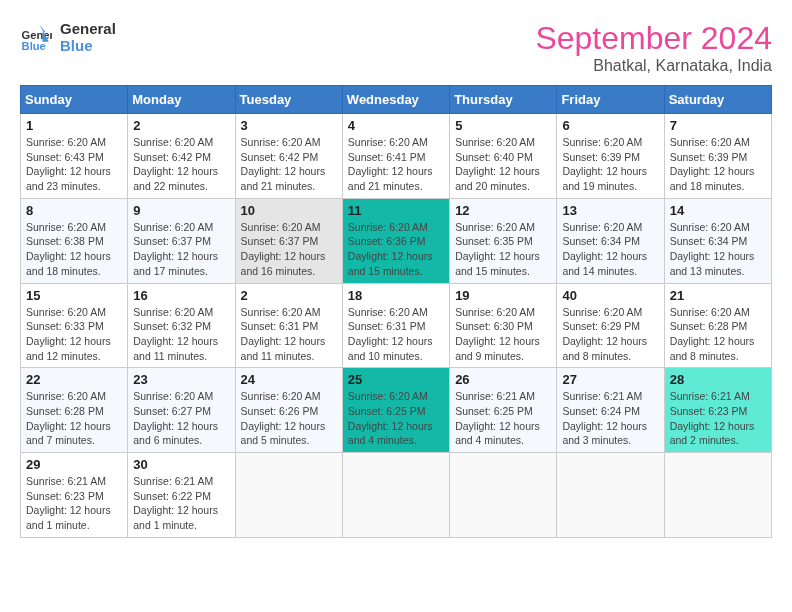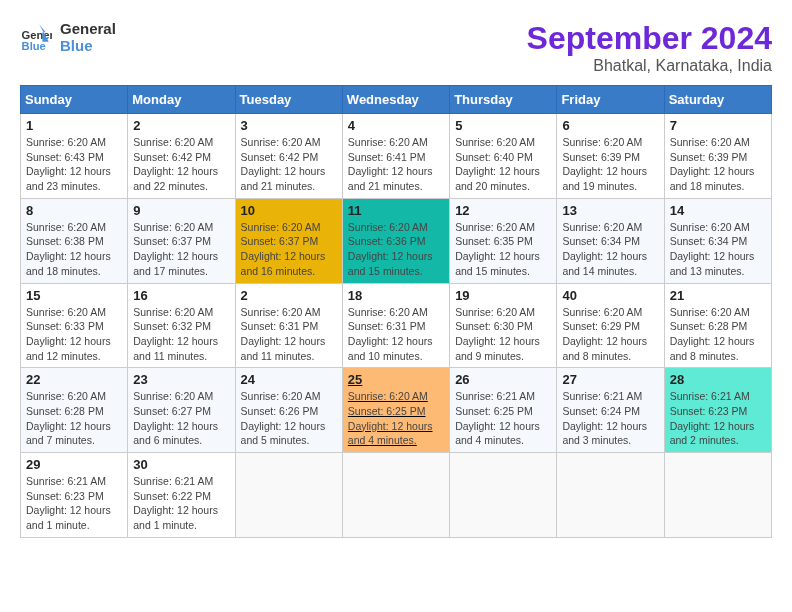--- a/index.html
+++ b/index.html
@@ -23,22 +23,22 @@
     }
     .logo-icon {
       width: 32px;
       height: 32px;
     }
     .title-block {
       text-align: right;
     }
     .month-title {
       font-size: 32px;
-      font-weight: bold;
-      color: #6d28d9;
+      font-weight: normal;
+      color: #ec4899;
     }
     .location-title {
       font-size: 16px;
       color: #555;
     }
     .calendar {
       width: 100%;
       border-collapse: collapse;
       font-size: 11px;
     }
@@ -180,21 +180,21 @@
         </div>
       </td>
         <td style="background: rgb(245, 248, 253);">
         <span class="day-num">9</span>
         <div class="day-info">
           Sunrise: 6:20 AM<br>
           Sunset: 6:37 PM<br>
           Daylight: 12 hours and 17 minutes.
         </div>
       </td>
-        <td style="background: #eab308;">
+        <td style="background: #e5e5e5;">
         <span class="day-num">10</span>
         <div class="day-info">
           Sunrise: 6:20 AM<br>
           Sunset: 6:37 PM<br>
           Daylight: 12 hours and 16 minutes.
         </div>
       </td>
         <td style="background: #14b8a6;">
         <span class="day-num">11</span>
         <div class="day-info">
@@ -304,21 +304,21 @@
         </div>
       </td>
         <td style="background: rgb(245, 248, 253);">
         <span class="day-num">24</span>
         <div class="day-info">
           Sunrise: 6:20 AM<br>
           Sunset: 6:26 PM<br>
           Daylight: 12 hours and 5 minutes.
         </div>
       </td>
-        <td style="background: #fdba74; text-decoration: underline;">
+        <td style="background: #14b8a6;">
         <span class="day-num">25</span>
         <div class="day-info">
           Sunrise: 6:20 AM<br>
           Sunset: 6:25 PM<br>
           Daylight: 12 hours and 4 minutes.
         </div>
       </td>
         <td style="background: rgb(245, 248, 253);">
         <span class="day-num">26</span>
         <div class="day-info">

